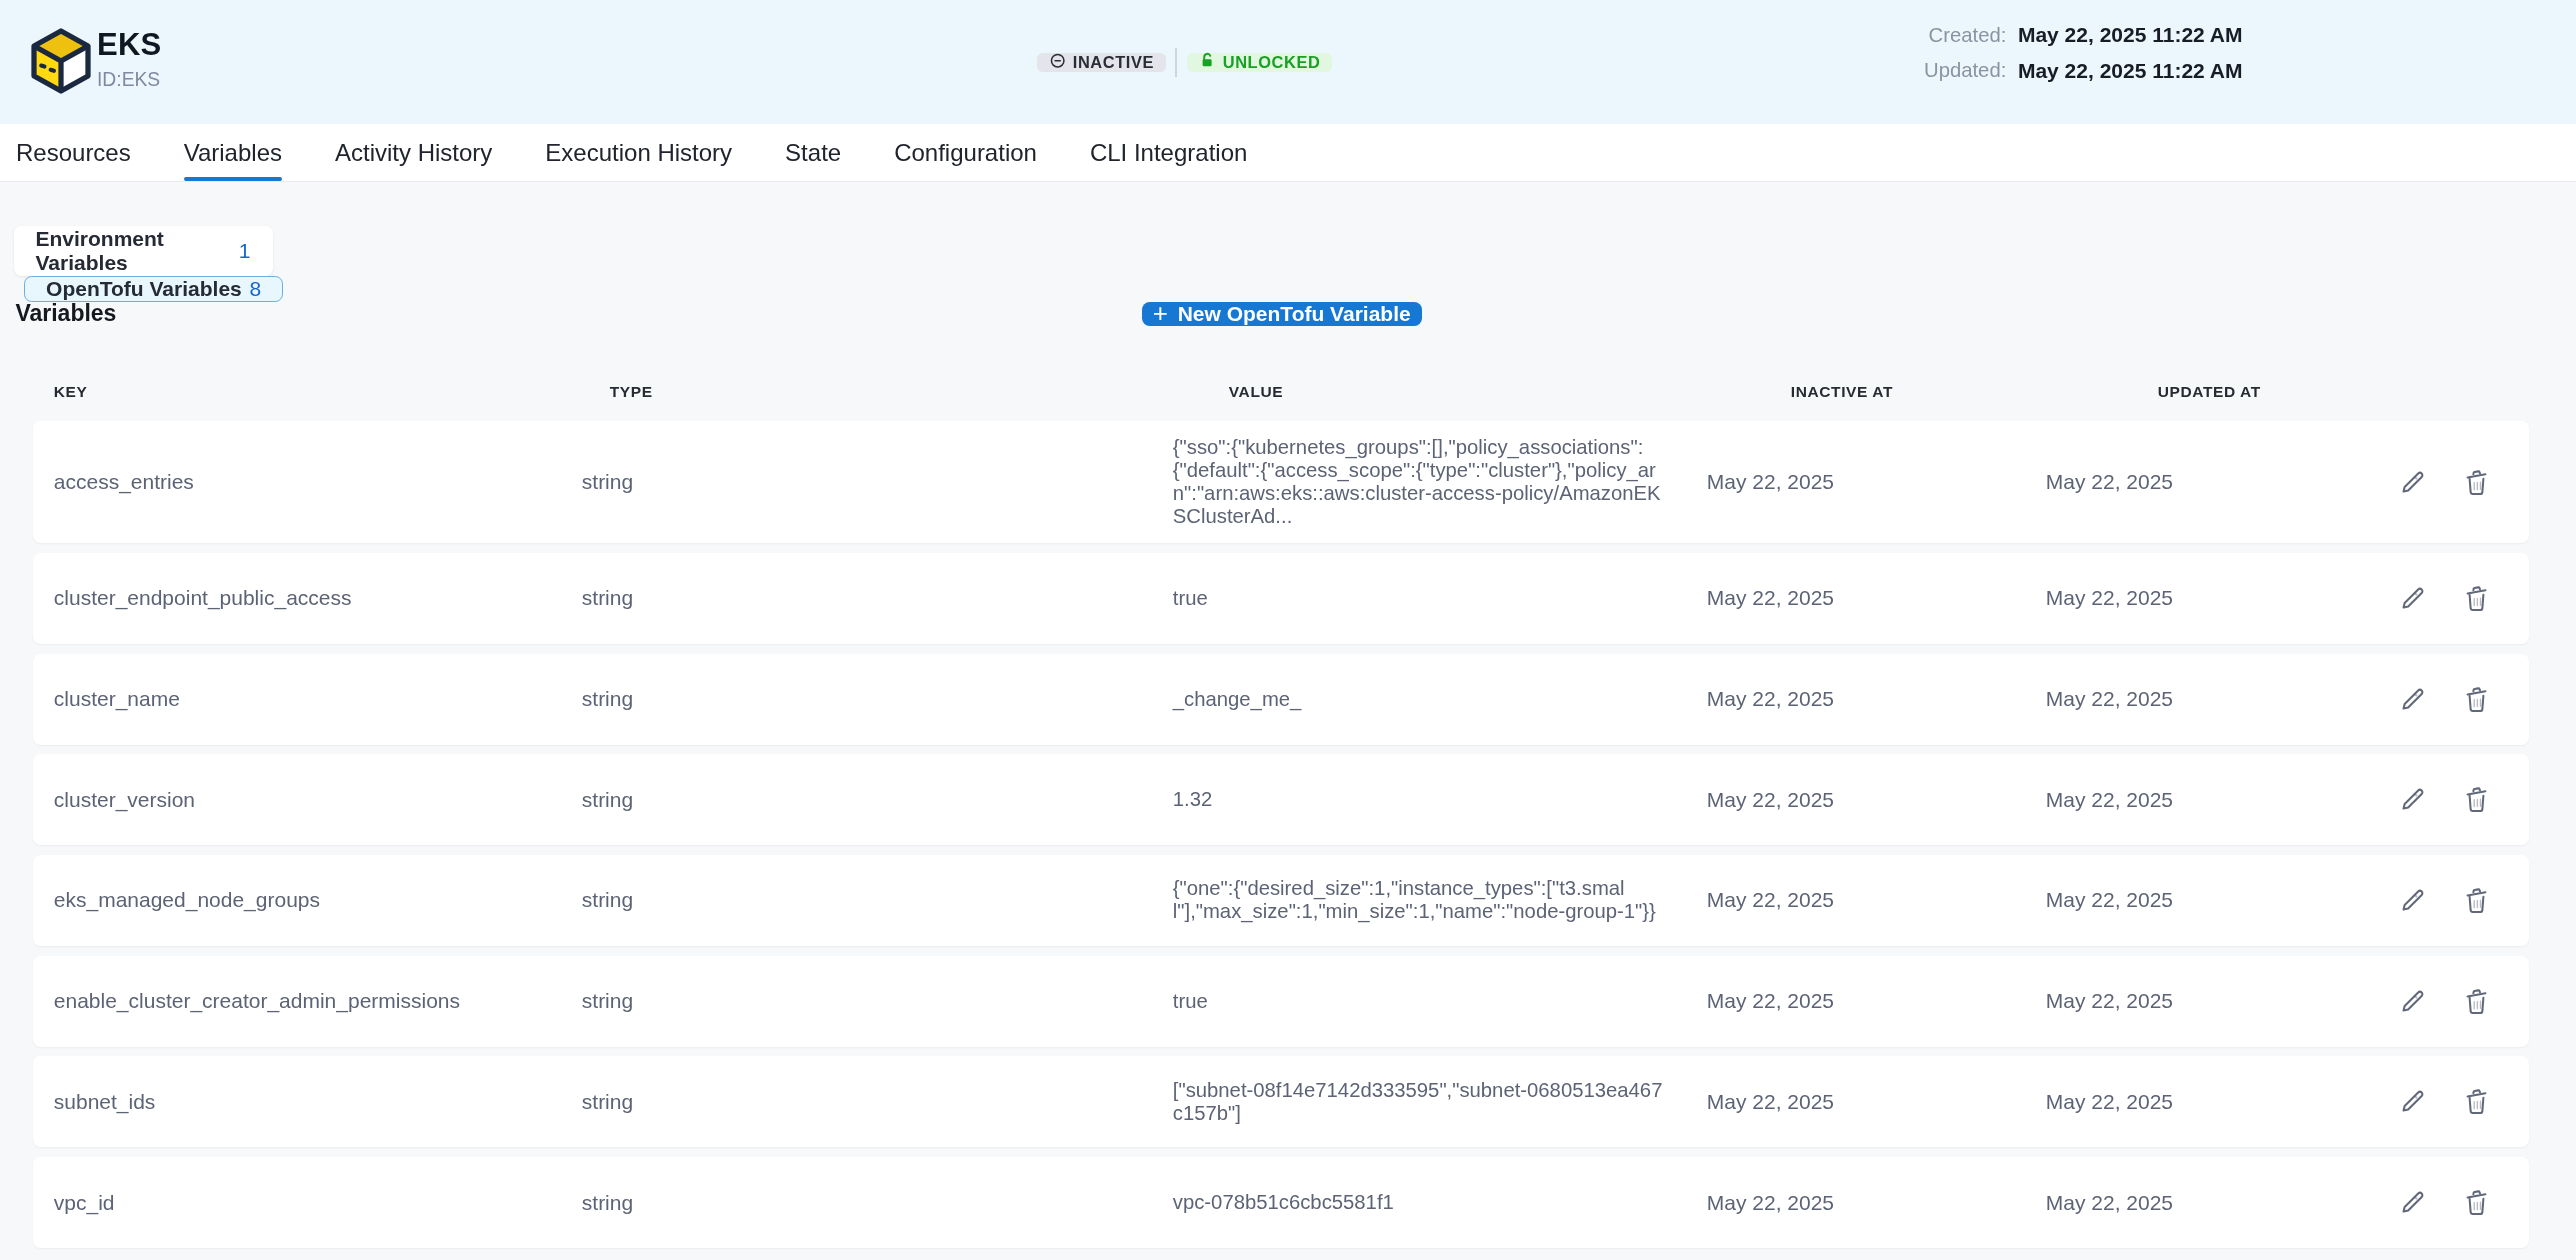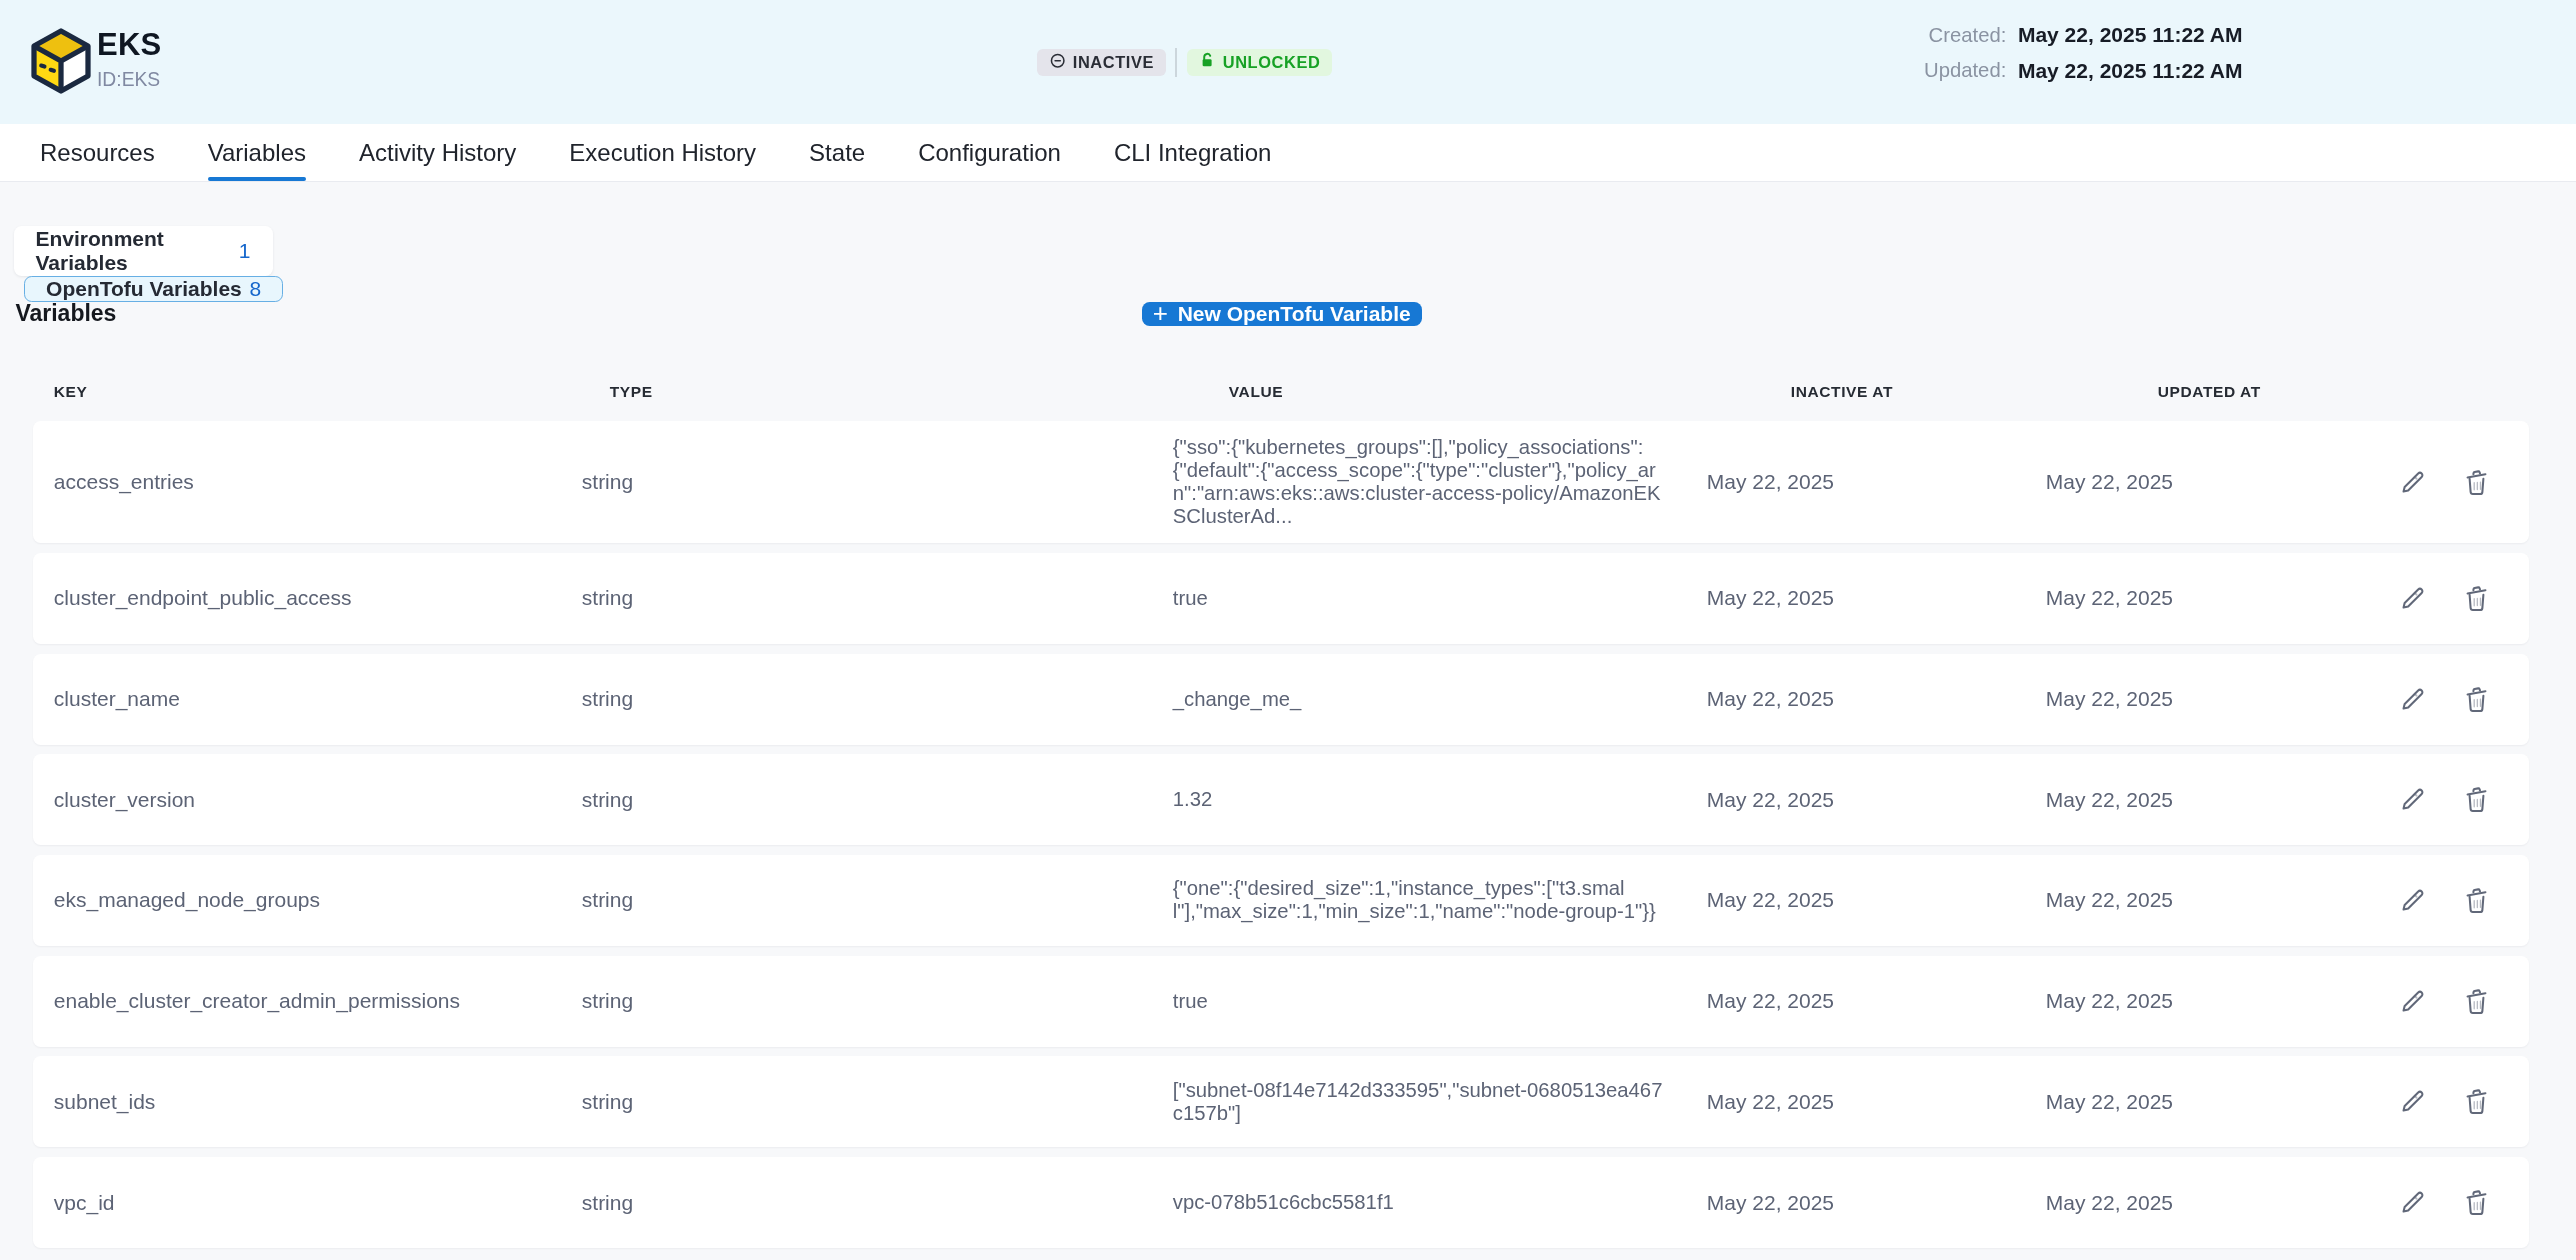--- a/index.html
+++ b/index.html
@@ -7,39 +7,39 @@
   .screen { position:relative; width:2576px; height:1261px; overflow:hidden; background:#f7f8fa; }
 
   
   .page-header { position:relative; height:124px; background:#ebf7fc; }
   .logo-block { position:absolute; left:25px; top:25px; display:flex; align-items:flex-start; }
   .title-block { margin-left:0; padding-top:1.9px; }
   .page-title { font-size:31px; font-weight:700; color:#0f1722; letter-spacing:0.2px; }
   .page-subtitle { margin-top:5.8px; font-size:19.3px; color:#8089a2; }
 
   .badges { position:absolute; left:1037px; top:48px; display:flex; align-items:center; }
-  .badge { display:flex; align-items:center; gap:6.8px; height:27px; padding:0 11.6px; border-radius:5.8px;
+  .badge { display:flex; align-items:center; gap:6.8px; height:19px; padding:0 11.6px; border-radius:5.8px;
            font-size:16.4px; font-weight:700; letter-spacing:0.6px; }
   .badge.inactive { background:#e4e4eb; color:#2a2d36; }
   .badge.unlocked { background:#e2f7df; color:#17a125; }
   .badge-divider { width:1.9px; height:29px; background:#ccd6dc; margin:0 9.7px; }
 
   .meta { position:absolute; left:1924px; top:23px; display:grid; grid-template-columns:auto auto;
           column-gap:11.6px; row-gap:11.6px; align-items:center;text-align:right; }
   .meta .label { font-size:20.3px; color:#8a93a2; }
   .meta .value { font-size:21px; font-weight:600; color:#171c26; }
 
   .header-actions { position:absolute; right:19.3px; top:33px; display:flex; gap:11.6px; }
   .btn { height:41px; padding:0 15.5px; border-radius:7.7px; border:1.9px solid #1778d4; background:#ffffff;
          color:#1472cf; font-size:20.3px; font-weight:700; font-family:inherit; cursor:pointer; display:flex; align-items:center; }
   .btn.disabled { border-color:#bdd9f2; color:#93bce6; background:transparent; cursor:default; }
 
   
   .tab-bar { height:58px; background:#ffffff; border-bottom:1px solid #e9ebf0; display:flex;
-             align-items:stretch; padding-left:40px; gap:53px; }
+             align-items:stretch; padding-left:16px; gap:53px; }
   .tab { position:relative; display:flex; align-items:center; font-size:24px; font-weight:500;
          color:#20242c; cursor:pointer; white-space:nowrap; }
   .tab.active::after { content:""; position:absolute; left:0; right:0; bottom:0; height:3.9px;
                        background:#1778d4; border-radius:1.9px; }
 
   
   .content { position:relative; padding:44px 26px 0 13.5px; }
   .subtab-row { display:flex; align-items:stretch; height:58px;flex-direction:column; }
   .subtab-card { display:flex; align-items:center; justify-content:space-between; width:259px;
                  padding:0 21px; background:#ffffff; border-radius:7.7px; cursor:pointer;

